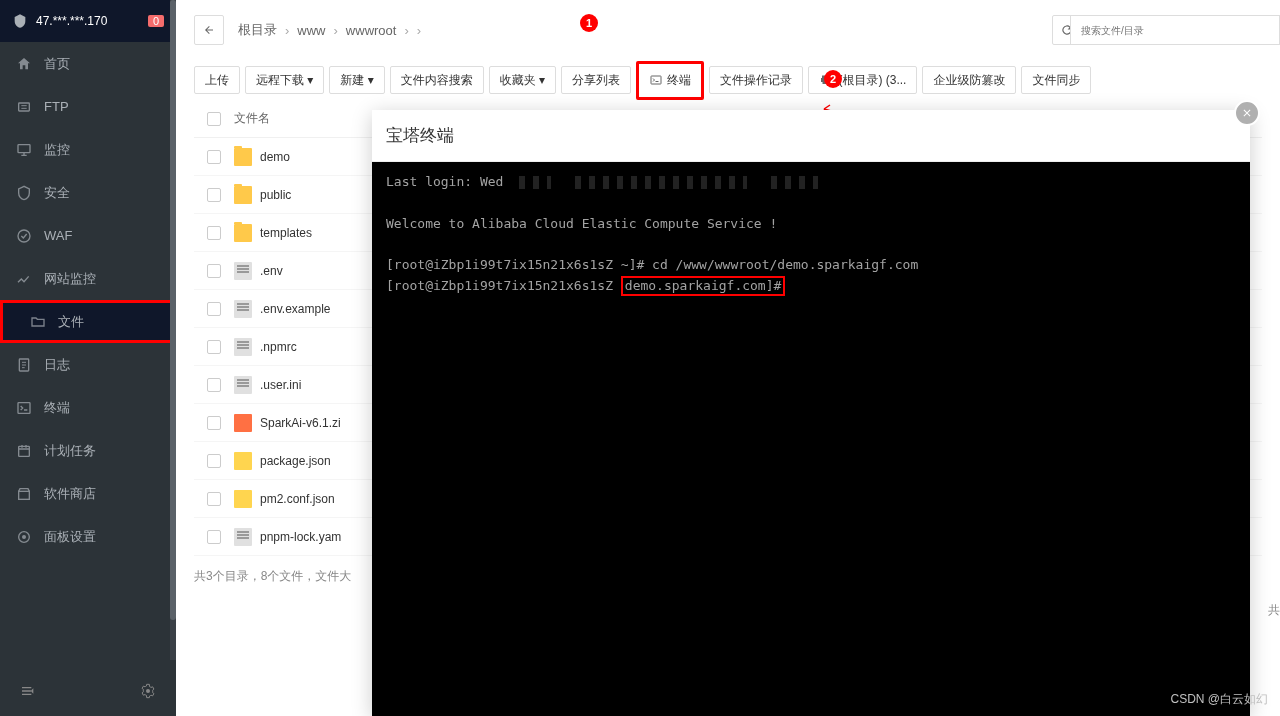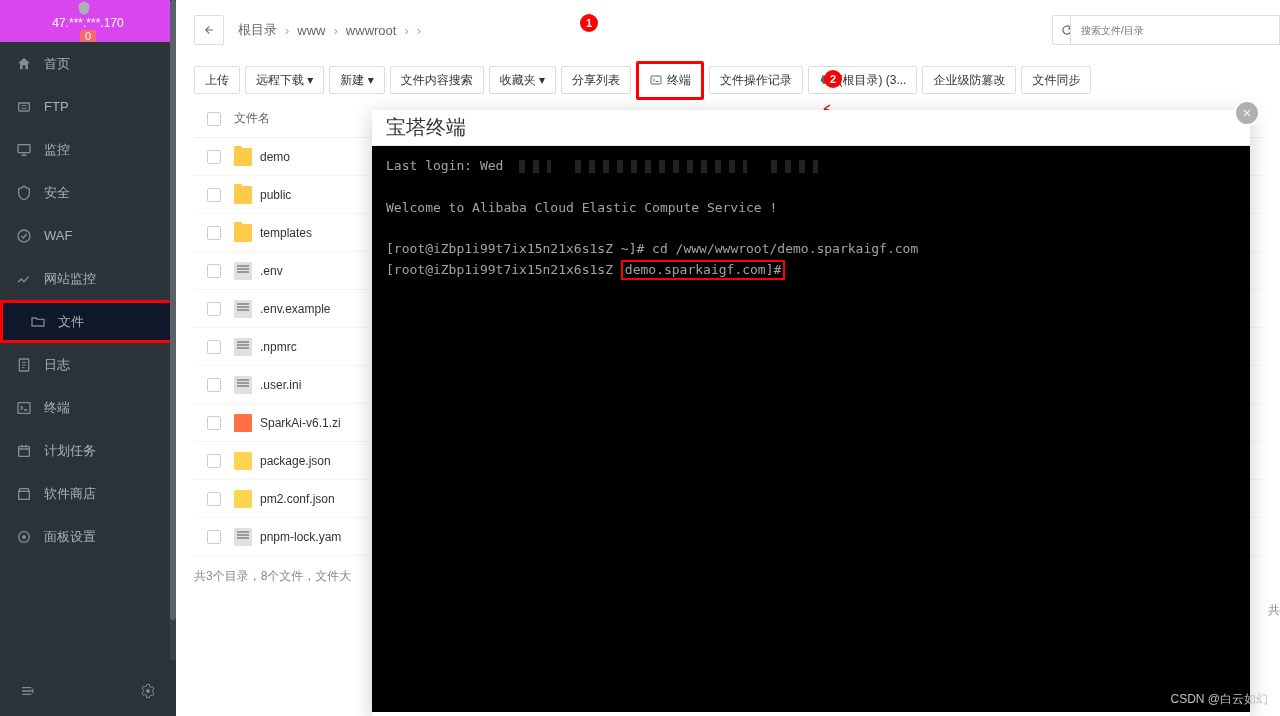--- a/index.html
+++ b/index.html
@@ -1,19 +1,19 @@
 <!DOCTYPE html>
 <html><head>
 <meta charset="utf-8">
 <style>
 * { margin: 0; padding: 0; box-sizing: border-box; }
 body { font-family: -apple-system, "Microsoft YaHei", sans-serif; font-size: 13px; color: #333; background: #f5f5f5; width: 1280px; height: 716px; overflow: hidden; position: relative; }
 
 .sidebar { position: absolute; left: 0; top: 0; width: 176px; height: 716px; background: #2c3338; color: #aab0b6; }
-.sidebar-header { height: 42px; display: flex; align-items: center; padding: 0 12px; background: #d946ef; flex-direction: column; }
+.sidebar-header { height: 42px; display: flex; align-items: center; padding: 0 12px; background: #0f172a; }
 .shield-icon { width: 16px; height: 16px; margin-right: 8px; }
 .ip-text { flex: 1; color: #fff; font-size: 12px; }
 .badge { background: #f56c6c; color: #fff; border-radius: 2px; padding: 0 5px; font-size: 11px; }
 .nav-item { height: 43px; display: flex; align-items: center; padding: 0 16px; cursor: pointer; }
 .nav-item.active { background: #0f172a; border: 3px solid #ff0000; box-sizing: border-box; padding: 0 27px; }
 .nav-icon { width: 16px; height: 16px; margin-right: 12px; opacity: 0.7; }
 .sidebar-footer { position: absolute; bottom: 0; left: 0; width: 176px; height: 50px; display: flex; align-items: center; justify-content: space-between; padding: 0 20px; }
 .scrollbar-track { position: absolute; right: 0; top: 0; width: 6px; height: 660px; background: #3a4046; }
 .scrollbar-thumb { width: 6px; height: 620px; background: #5a6168; border-radius: 3px; }
 
@@ -45,21 +45,21 @@
 .zip-icon { background: #ff7043; border-radius: 1px; }
 .json-icon { background: #ffd54f; border-radius: 1px; }
 .file-name { font-size: 12px; color: #333; }
 .summary { padding: 12px 0 0 0; font-size: 12px; color: #888; }
 
 .annotation-bubble { position: absolute; width: 18px; height: 18px; background: #ff0000; color: #fff; border-radius: 50%; font-size: 11px; display: flex; align-items: center; justify-content: center; font-weight: bold; }
 .annotation-text { position: absolute; color: #ff0000; font-size: 14px; }
 .arrow-svg { position: absolute; }
 
 .modal { position: absolute; left: 372px; top: 110px; width: 878px; height: 606px; background: #fff; box-shadow: 0 4px 20px rgba(0,0,0,0.2); z-index: 10; }
-.modal-header { height: 36px; display: flex; align-items: center; padding: 16px 14px; font-size: 20px; border-bottom: 1px solid #eee; }
+.modal-header { height: 52px; display: flex; align-items: center; padding: 16px 14px; font-size: 17px; border-bottom: 1px solid #eee; }
 .close-btn { position: absolute; right: -10px; top: -10px; width: 26px; height: 26px; background: #b0b0b0; border-radius: 50%; display: flex; align-items: center; justify-content: center; cursor: pointer; border: 2px solid #fff; z-index: 20; }
 .terminal-body { background: #000; color: #a3a3a3; font-family: Consolas, monospace; font-size: 13px; padding: 10px 14px; height: 566px; line-height: 1.6; white-space: pre; overflow: hidden; }
 .term-highlight { border: 2px solid #ff0000; padding: 0 2px; display: inline-block; line-height: 1.2; }
 .redact { display: inline-block; background: repeating-linear-gradient(90deg, #000 0, #000 8px, #222 8px, #222 14px); height: 13px; vertical-align: middle; }
 
 .watermark { position: absolute; right: 12px; bottom: 8px; font-size: 12px; color: #c0c0c0; z-index: 30; }
 </style>
 </head>
 <body>
 

